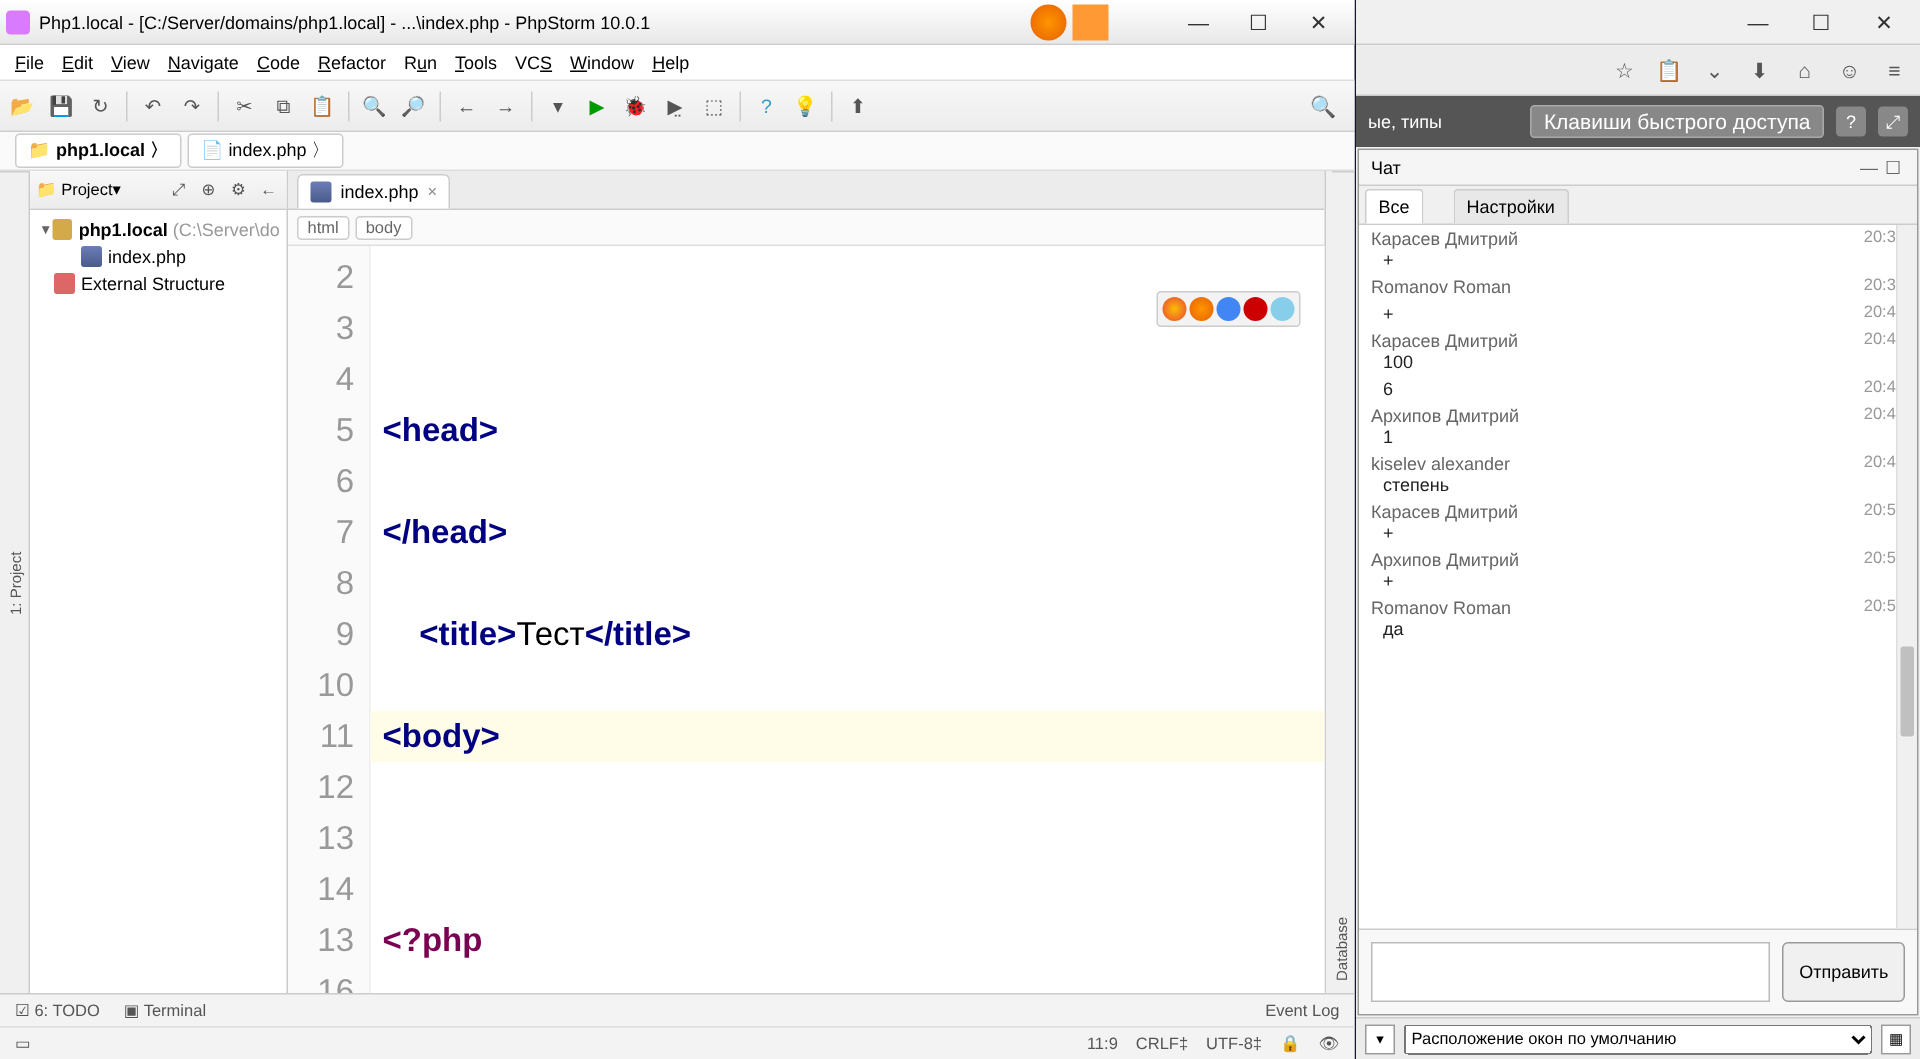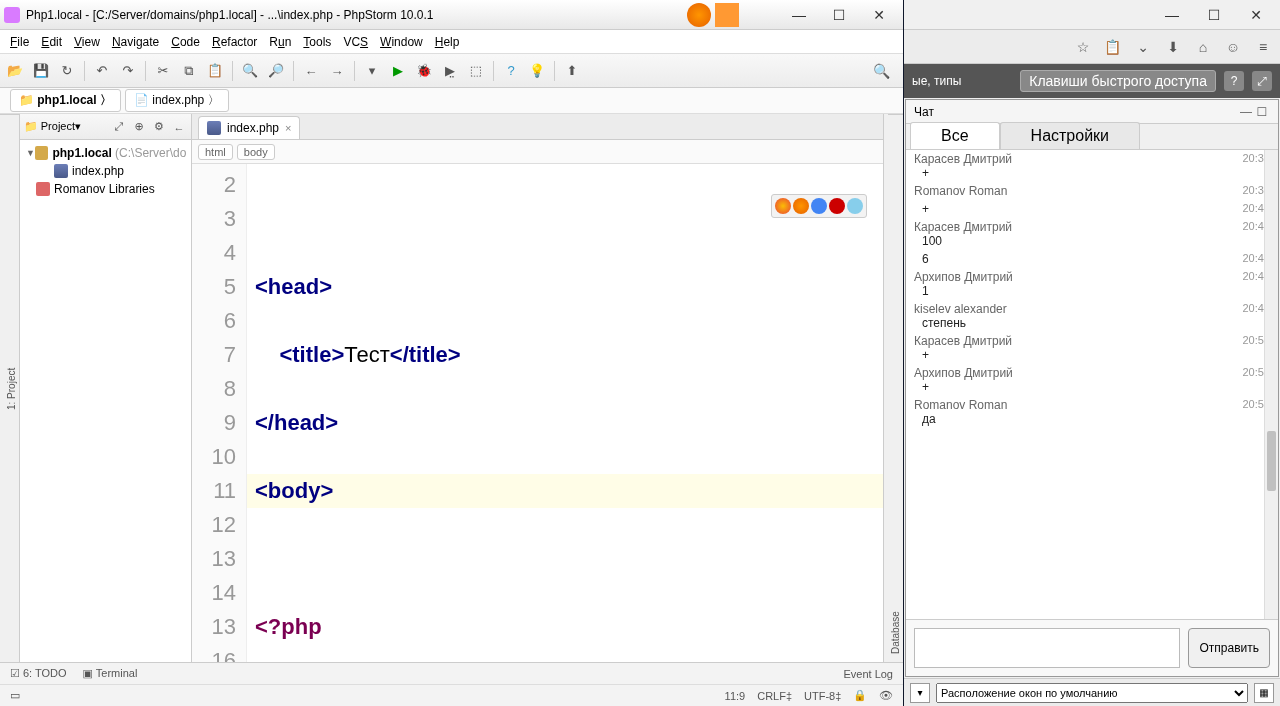--- a/index.html
+++ b/index.html
@@ -76,21 +76,21 @@
 .right .rtoolbar .rtb { width: 22px; height: 22px; font-size: 14px; color: #555; display: flex; align-items: center; justify-content: center; cursor: pointer; }
 .right .rdark { height: 34px; background: #555; color: #fff; display: flex; align-items: center; padding: 0 8px; font-size: 12px; gap: 8px; }
 .right .rdark .spacer { flex: 1; }
 .right .rdark .btn { background: #888; border: 1px solid #aaa; padding: 2px 8px; border-radius: 3px; font-size: 14px; cursor: pointer; }
 .right .rdark .qb { width: 20px; height: 20px; background: #888; border-radius: 3px; display: flex; align-items: center; justify-content: center; font-size: 12px; cursor: pointer; }
 .chatpanel { flex: 1; display: flex; flex-direction: column; background: #fff; border: 1px solid #999; margin: 1px; min-height: 0; }
 .chathead { height: 24px; display: flex; align-items: center; padding: 0 8px; font-size: 12px; border-bottom: 1px solid #ccc; background: #f5f5f5; }
 .chathead .spacer { flex: 1; }
 .chathead .chb { width: 16px; font-size: 12px; color: #666; cursor: pointer; text-align: center; }
 .chattabs { height: 26px; display: flex; align-items: flex-end; border-bottom: 1px solid #ccc; padding-left: 4px; background: #f0f0f0; }
-.chattab { padding: 4px 30px; font-size: 16px; border: 1px solid #ccc; border-bottom: none; background: #e8e8e8; cursor: pointer; border-radius: 3px 3px 0 0; margin-right: 0; }
+.chattab { padding: 4px 8px; font-size: 12px; border: 1px solid #ccc; border-bottom: none; background: #e8e8e8; cursor: pointer; border-radius: 3px 3px 0 0; margin-right: 20px; }
 .chattab.active { background: #fff; }
 .chatlist { flex: 1; overflow-y: hidden; font-size: 12px; position: relative; }
 .chatmsg { padding: 2px 8px; }
 .chatmsg .mname { color: #666; font-size: 12px; }
 .chatmsg .mtime { float: right; color: #999; font-size: 11px; }
 .chatmsg .mtext { padding-left: 8px; color: #222; font-size: 12px; }
 .chatinput { border-top: 1px solid #ccc; padding: 8px; display: flex; gap: 8px; background: #f8f8f8; }
 .chatinput textarea { flex: 1; height: 40px; border: 1px solid #bbb; resize: none; font-size: 12px; padding: 4px; }
 .chatinput button { padding: 4px 10px; font-size: 12px; background: #f0f0f0; border: 1px solid #999; border-radius: 4px; cursor: pointer; }
 .rbottom { height: 28px; background: #ececec; border-top: 1px solid #ccc; display: flex; align-items: center; padding: 0 6px; gap: 6px; }
@@ -187,21 +187,21 @@
           <span class="txt"><b>php1.local</b> <span class="gray">(C:\Server\dom</span></span>
         </div>
         <div class="node l1">
           <span class="arrow"></span>
             <div class="fico phpico"></div>
           <span class="txt">index.php</span>
         </div>
         <div class="node l0">
           <span class="arrow"></span>
             <div class="fico libico"></div>
-          <span class="txt">Romanov Libraries</span>
+          <span class="txt">External Structure</span>
         </div>
       </div>
     </div>
 
     <div class="editorarea">
       <div class="edtabs">
         <div class="edtab">
           <div class="phpico2"></div>
           <span>index.php</span>
           <span class="clx">×</span>
@@ -232,22 +232,22 @@
         <div class="codelines">
           <div class="hl-cur" style="top:310px"></div>
           <div class="browser-icons">
             <span class="bi1"></span>
             <span class="bi2"></span>
             <span class="bi3"></span>
             <span class="bi4"></span>
             <span class="bi5"></span>
           </div>
 <div class="ln"><span class="tag">&lt;head&gt;</span></div>
+<div class="ln"><span class="tag">&lt;/head&gt;</span></div>
 <div class="ln"><span class="tag">    &lt;title&gt;</span><span class="txtc">Тест</span><span class="tag">&lt;/title&gt;</span></div>
-<div class="ln"><span class="tag">&lt;/head&gt;</span></div>
 <div class="ln"><span class="tag">&lt;body&gt;</span></div>
 <div class="ln">&nbsp;</div>
 <div class="ln"><span class="php">&lt;?php</span></div>
 
 
 
 
 
 
 

